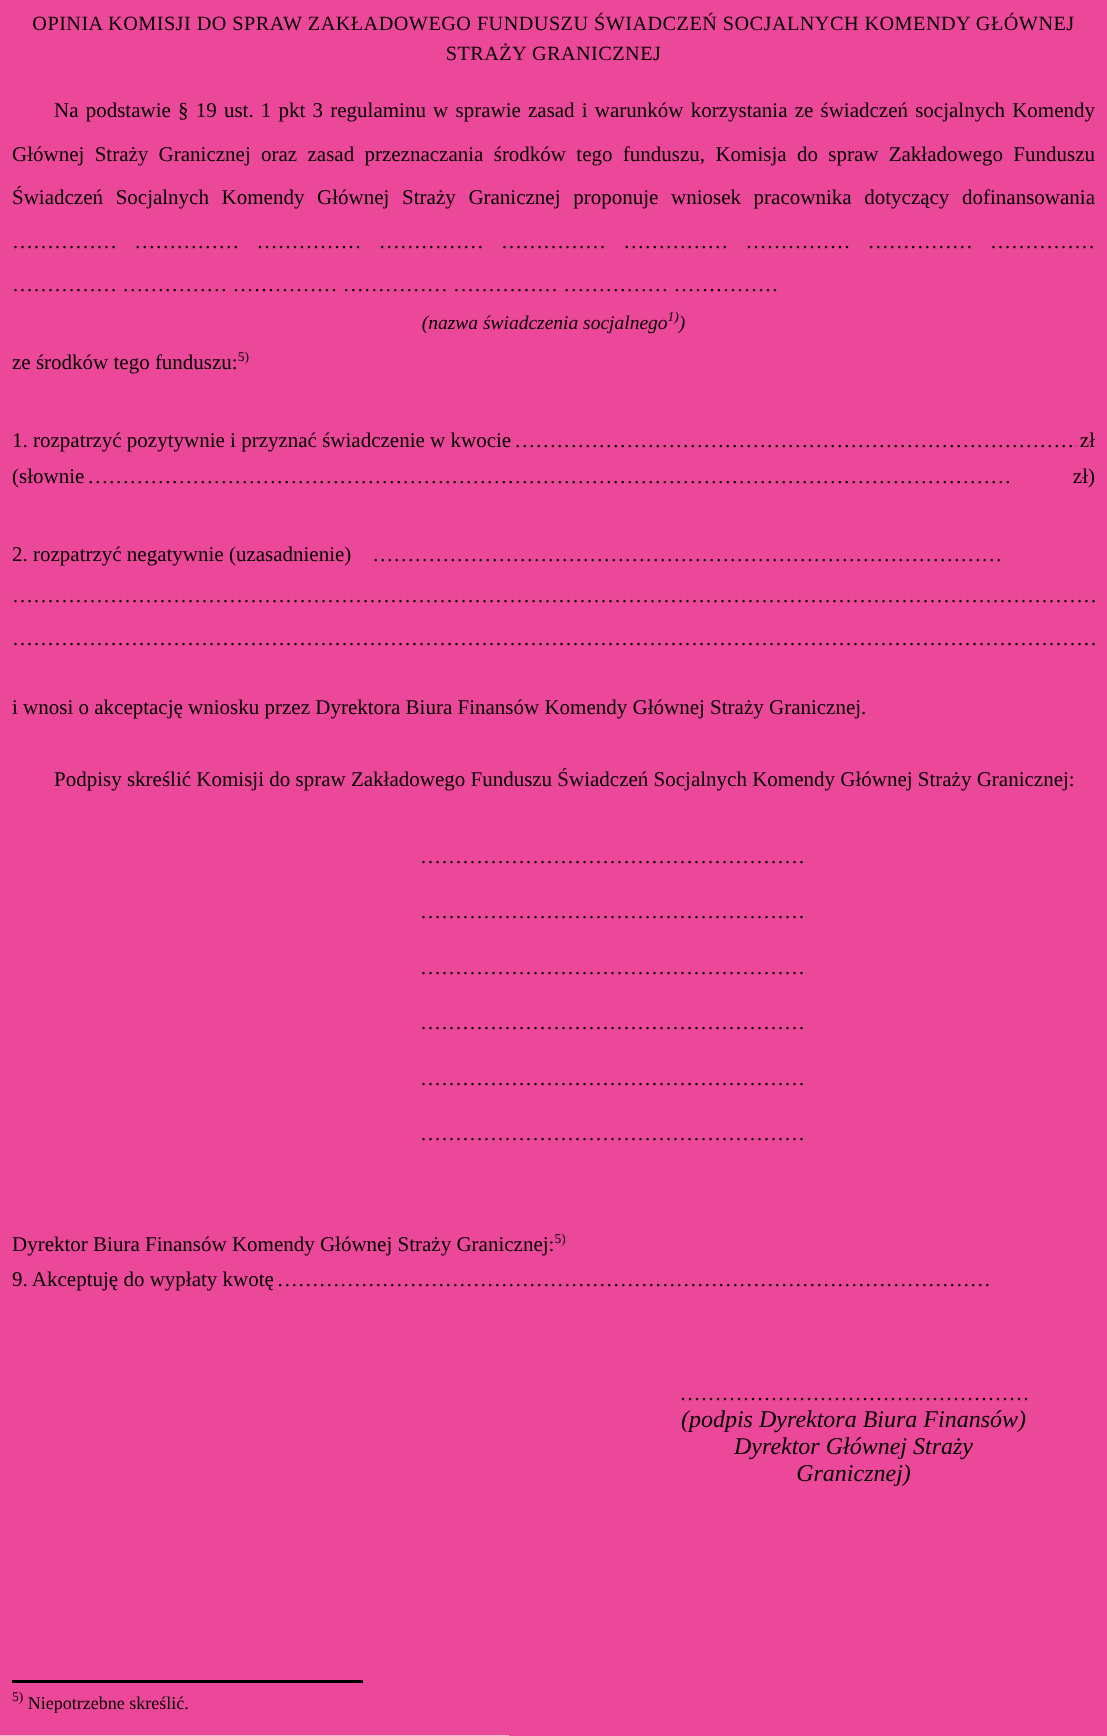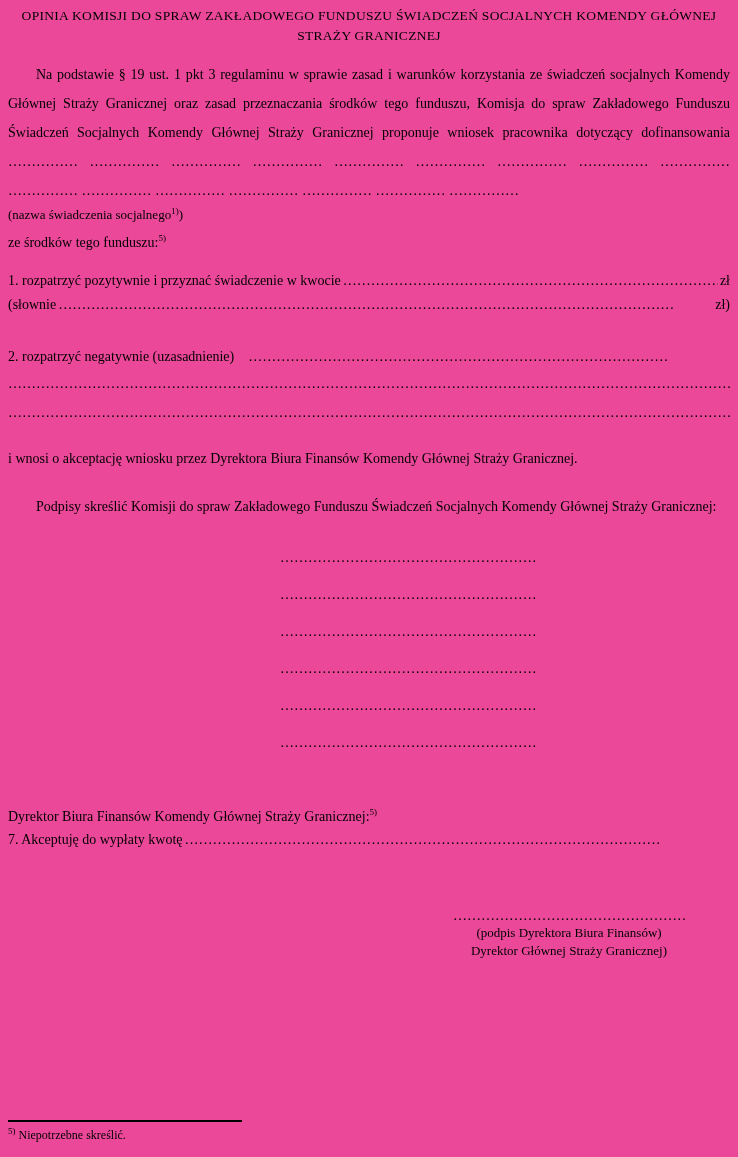--- a/index.html
+++ b/index.html
@@ -21,46 +21,47 @@
     letter-spacing:0.3px;
   }
   .intro{
     margin:14px 0 0 0;
     text-align:justify;
     text-indent:28px;
     line-height:29px;
   }
   .caption{
     margin-top:1px;
-    text-align:left;
+    text-align:center;
+    font-style:italic;
     font-size:13px;
     line-height:17px;
   }
   .funds{margin-top:10px;line-height:20px;}
   sup{font-size:9px;line-height:0;}
   .fillrow{display:flex;align-items:baseline;line-height:24px;}
   .fillrow .lbl{white-space:nowrap;}
   .fillrow .fill{flex:1;overflow:hidden;white-space:nowrap;margin:0 2px;}
   .fillrow .sfx{white-space:nowrap;}
-  .item1{margin-top:16px;}
+  .item1{margin-top:30px;}
   .item2{margin-top:28px;gap:12px;}
   .dotline{overflow:hidden;white-space:nowrap;line-height:29px;height:29px;}
   .wnosi{margin-top:21px;line-height:22px;}
   .podpisy{
     margin-top:24px;
     text-align:justify;
     text-indent:28px;
     line-height:26px;
   }
   .siglines{margin-top:17px;margin-left:272px;width:258px;}
   .sigline{height:37px;line-height:42px;overflow:hidden;white-space:nowrap;}
   .dyrektor{margin-top:46px;line-height:23px;}
   .sig-right{margin-left:445px;width:232px;margin-top:57px;text-align:center;}
   .sig-right .sigline-r{overflow:hidden;white-space:nowrap;line-height:16px;height:16px;}
-  .sig-right .cap{font-size:13px;line-height:18px;}
+  .sig-right .cap{font-style:italic;font-size:16px;line-height:18px;}
   .footnote{position:absolute;left:8px;top:1120px;font-size:12px;line-height:16px;}
   .footnote-rule{width:234px;border-top:2px solid #000;margin-bottom:5px;}
 </style>
 </head>
 <body>
 
 <div class="page">
 
   <div class="title">OPINIA KOMISJI DO SPRAW ZAKŁADOWEGO FUNDUSZU ŚWIADCZEŃ SOCJALNYCH KOMENDY GŁÓWNEJ STRAŻY GRANICZNEJ</div>
 
@@ -98,21 +99,21 @@
     <div class="sigline">……………………………………………………</div>
     <div class="sigline">……………………………………………………</div>
     <div class="sigline">……………………………………………………</div>
     <div class="sigline">……………………………………………………</div>
     <div class="sigline">……………………………………………………</div>
   </div>
 
   <div class="dyrektor">
     <div><span>Dyrektor Biura Finansów Komendy Głównej Straży Granicznej:</span><sup>5)</sup></div>
     <div class="fillrow" style="line-height:23px;">
-      <span class="lbl">7. Akceptuję do wypłaty kwotę </span>
+      <span class="lbl">9. Akceptuję do wypłaty kwotę </span>
       <span class="fill">…………………………………………………………………………………………</span>
     </div>
   </div>
 
   <div class="sig-right">
     <div class="sigline-r">………………………………………………</div>
     <div class="cap">(podpis Dyrektora Biura Finansów)</div>
     <div class="cap">Dyrektor Głównej Straży Granicznej)</div>
   </div>
 

